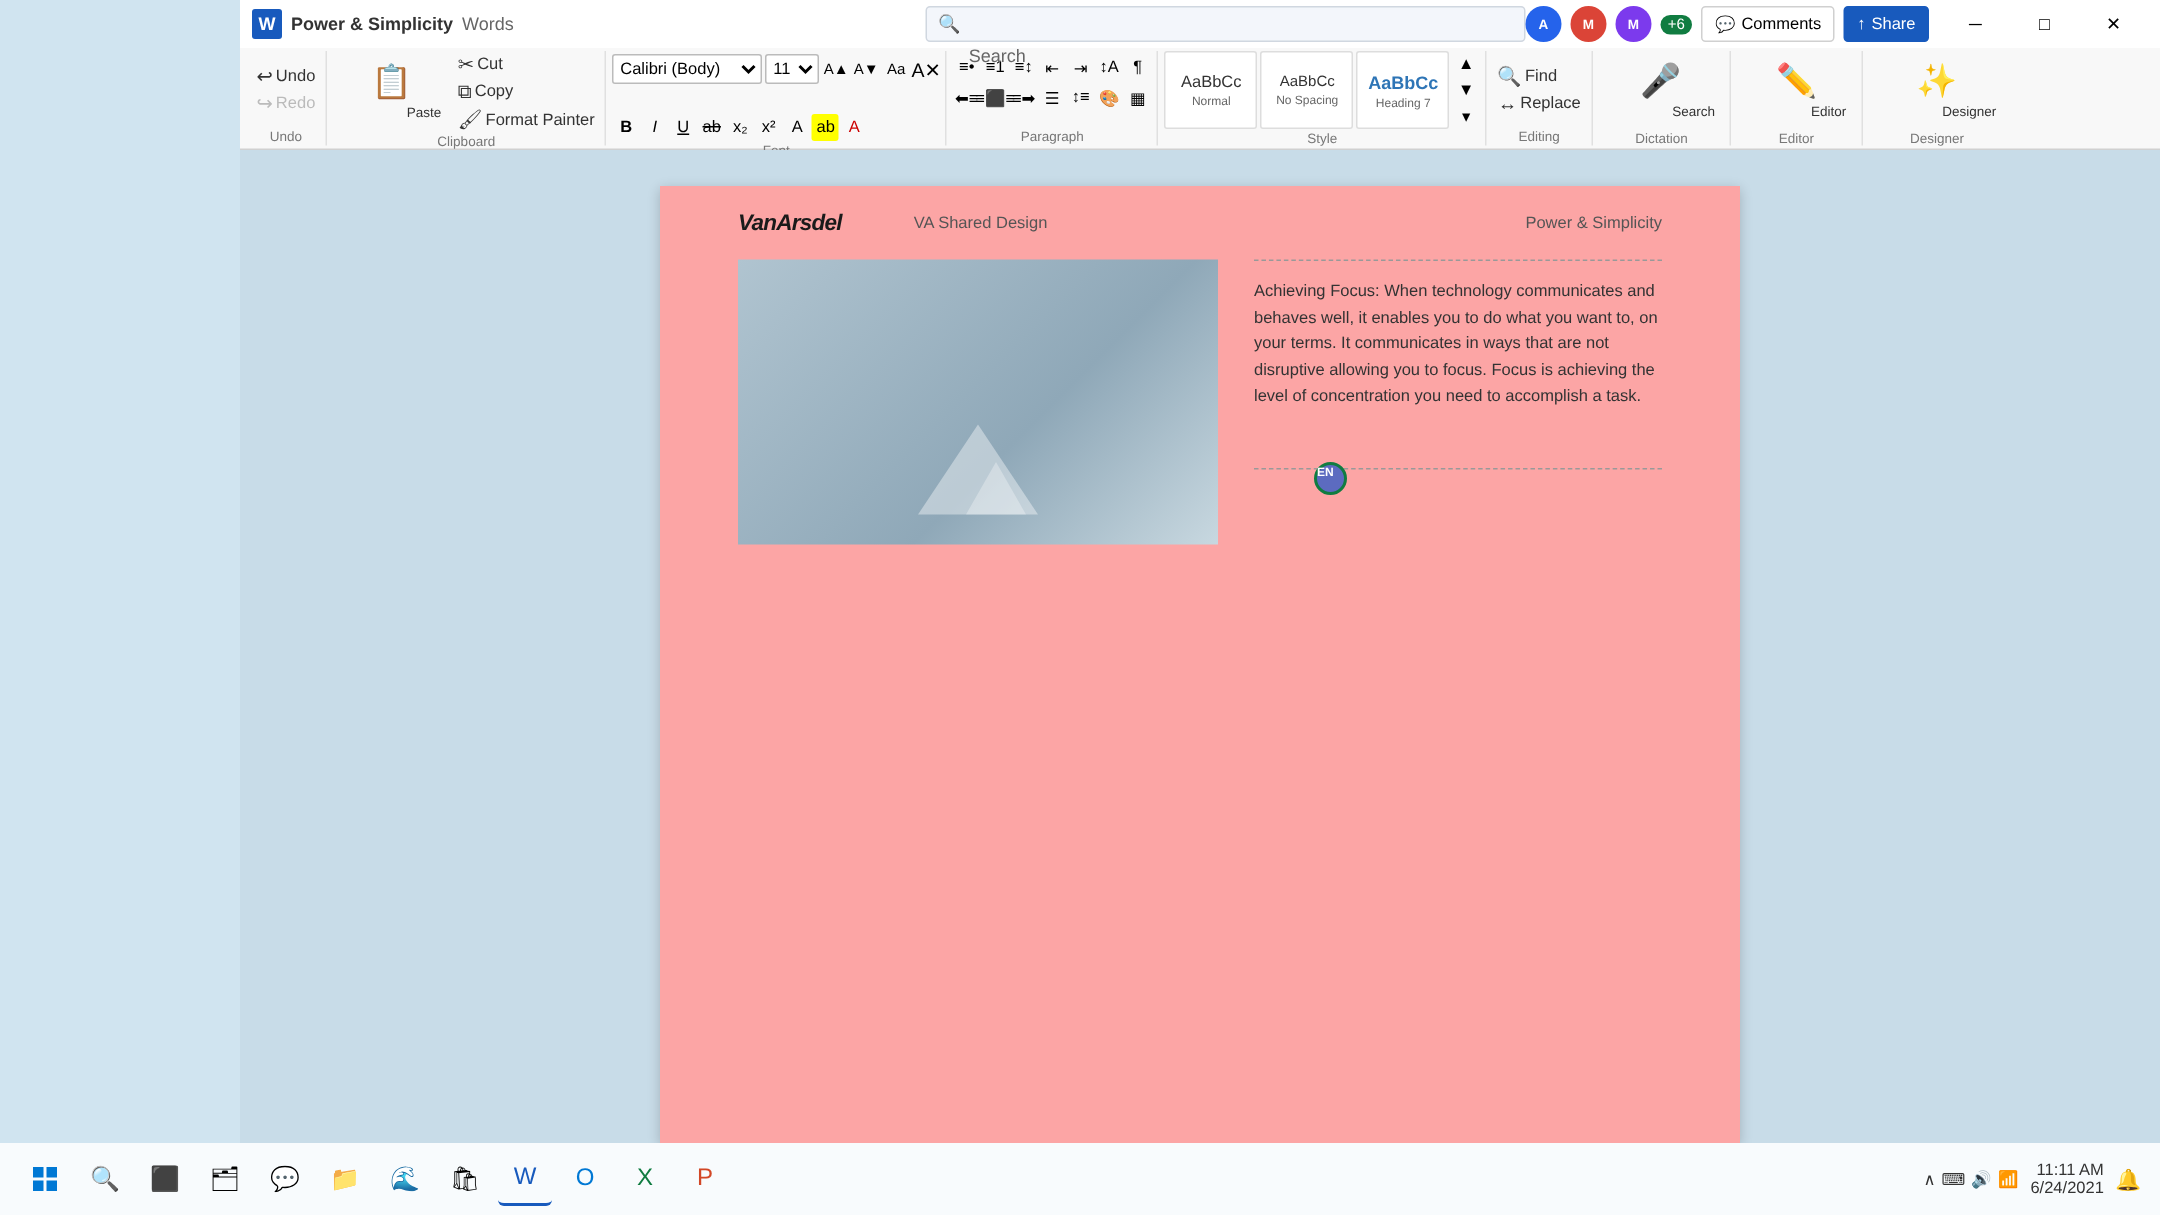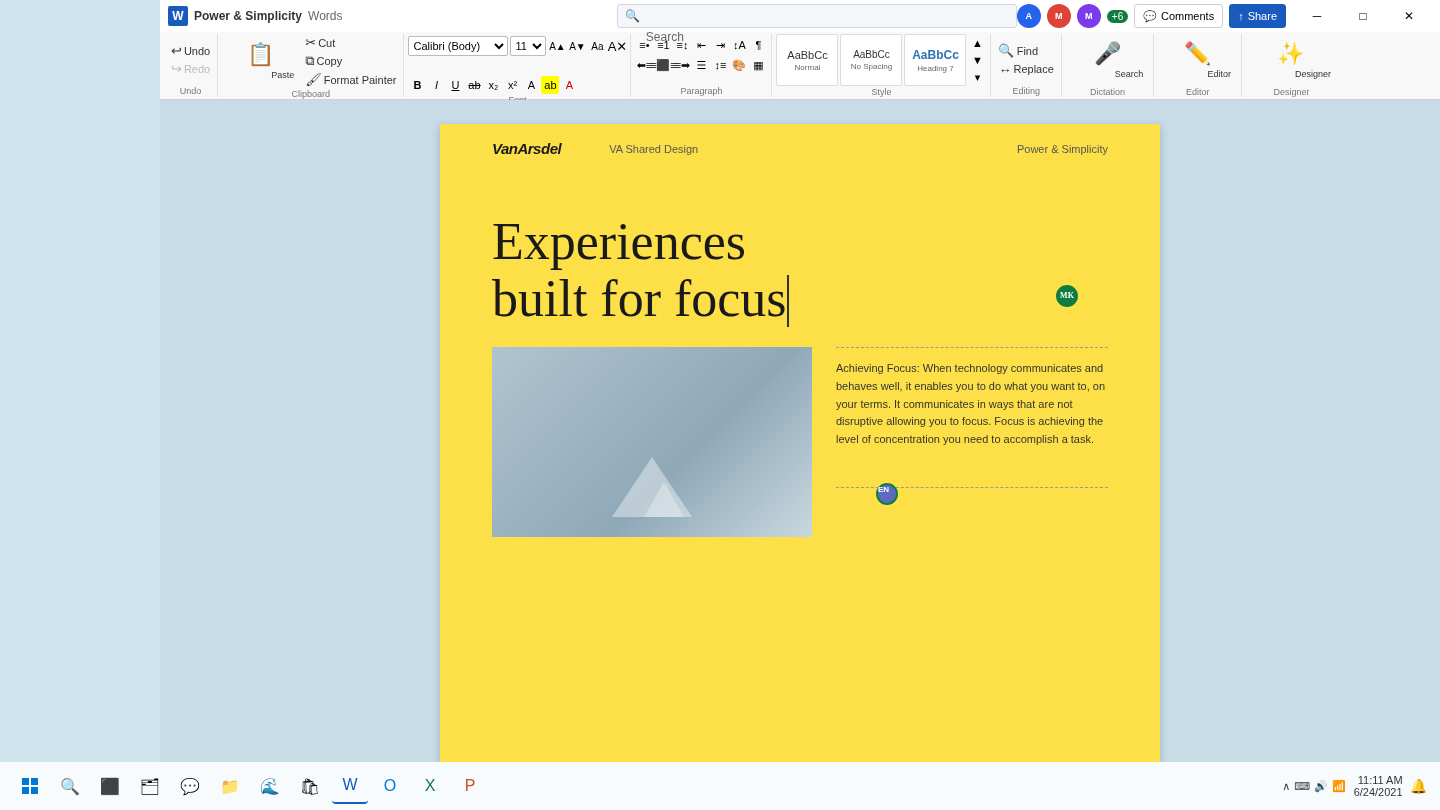--- a/index.html
+++ b/index.html
@@ -143,21 +143,21 @@
     .format-row {
       display: flex;
       align-items: center;
       gap: 1px;
     }
 
     
     .page {
       width: 720px;
       min-height: 580px;
-      background: #fde047;
+      background: #fca5a5;
       margin-top: 12px;
       box-shadow: 0 2px 8px rgba(0,0,0,0.2);
       padding: 0;
       position: relative;
       flex-shrink: 0;
     }
 
     
     .page-header {
       display: flex;
@@ -691,29 +691,20 @@
   <div style="flex:1; background:#c8dce8; overflow:hidden; display:flex; justify-content:center; padding-top:12px;">
 
     <div class="page">
 
       <div class="page-header">
         <span class="page-logo">VanArsdel</span>
         <span class="page-header-middle">VA Shared Design</span>
         <span class="page-header-right">Power &amp; Simplicity</span>
       </div>
 
-      <div class="page-title-area">
-        <div class="page-title">
-          Experiences<br>built for focus<span class="cursor-line"></span>
-          
-          <div class="collab-avatar mk" style="position:absolute; right:30px; top:72px;">
-            <span>MK</span>
-          </div>
-        </div>
-      </div>
 
       <div class="page-body">
 
         <div class="page-image-placeholder">
           <div class="page-image-shape"></div>
           <div class="page-image-shape2"></div>
         </div>
 
         <div class="page-text-col">
           <div class="dotted-line"></div>

